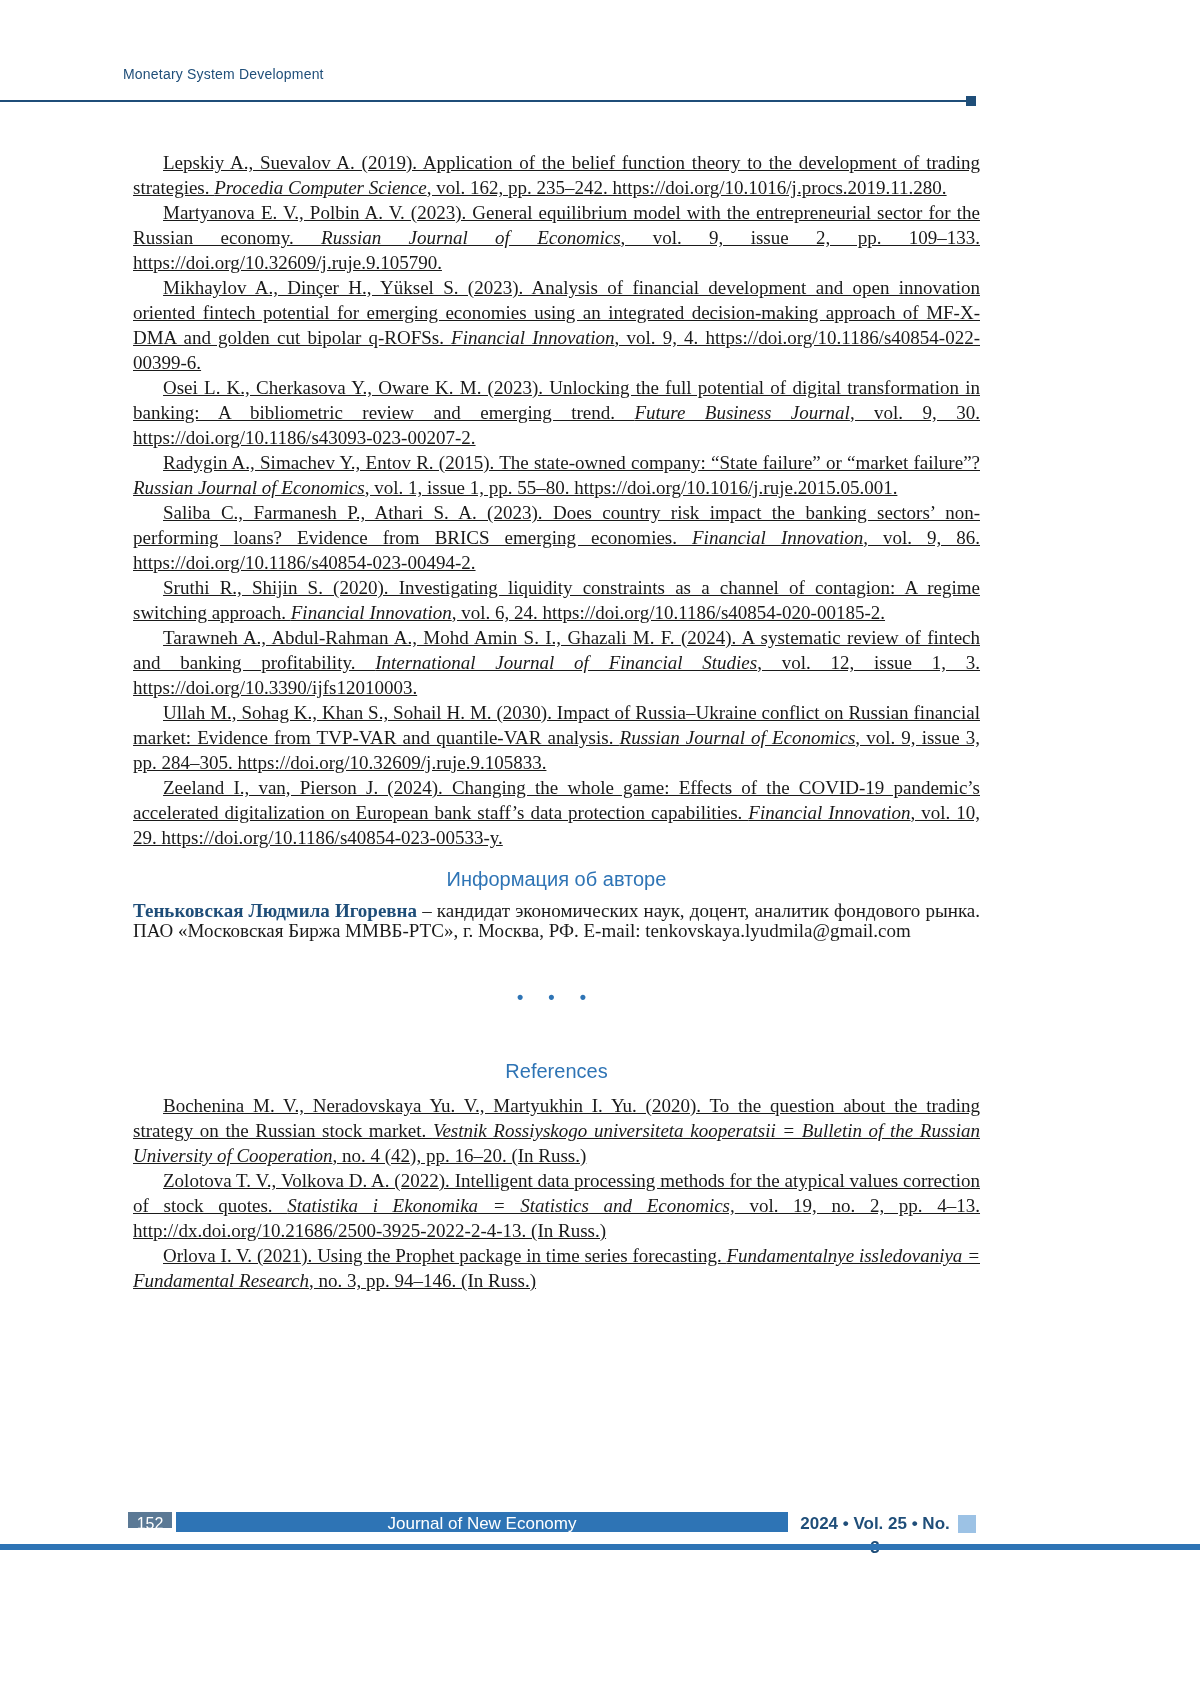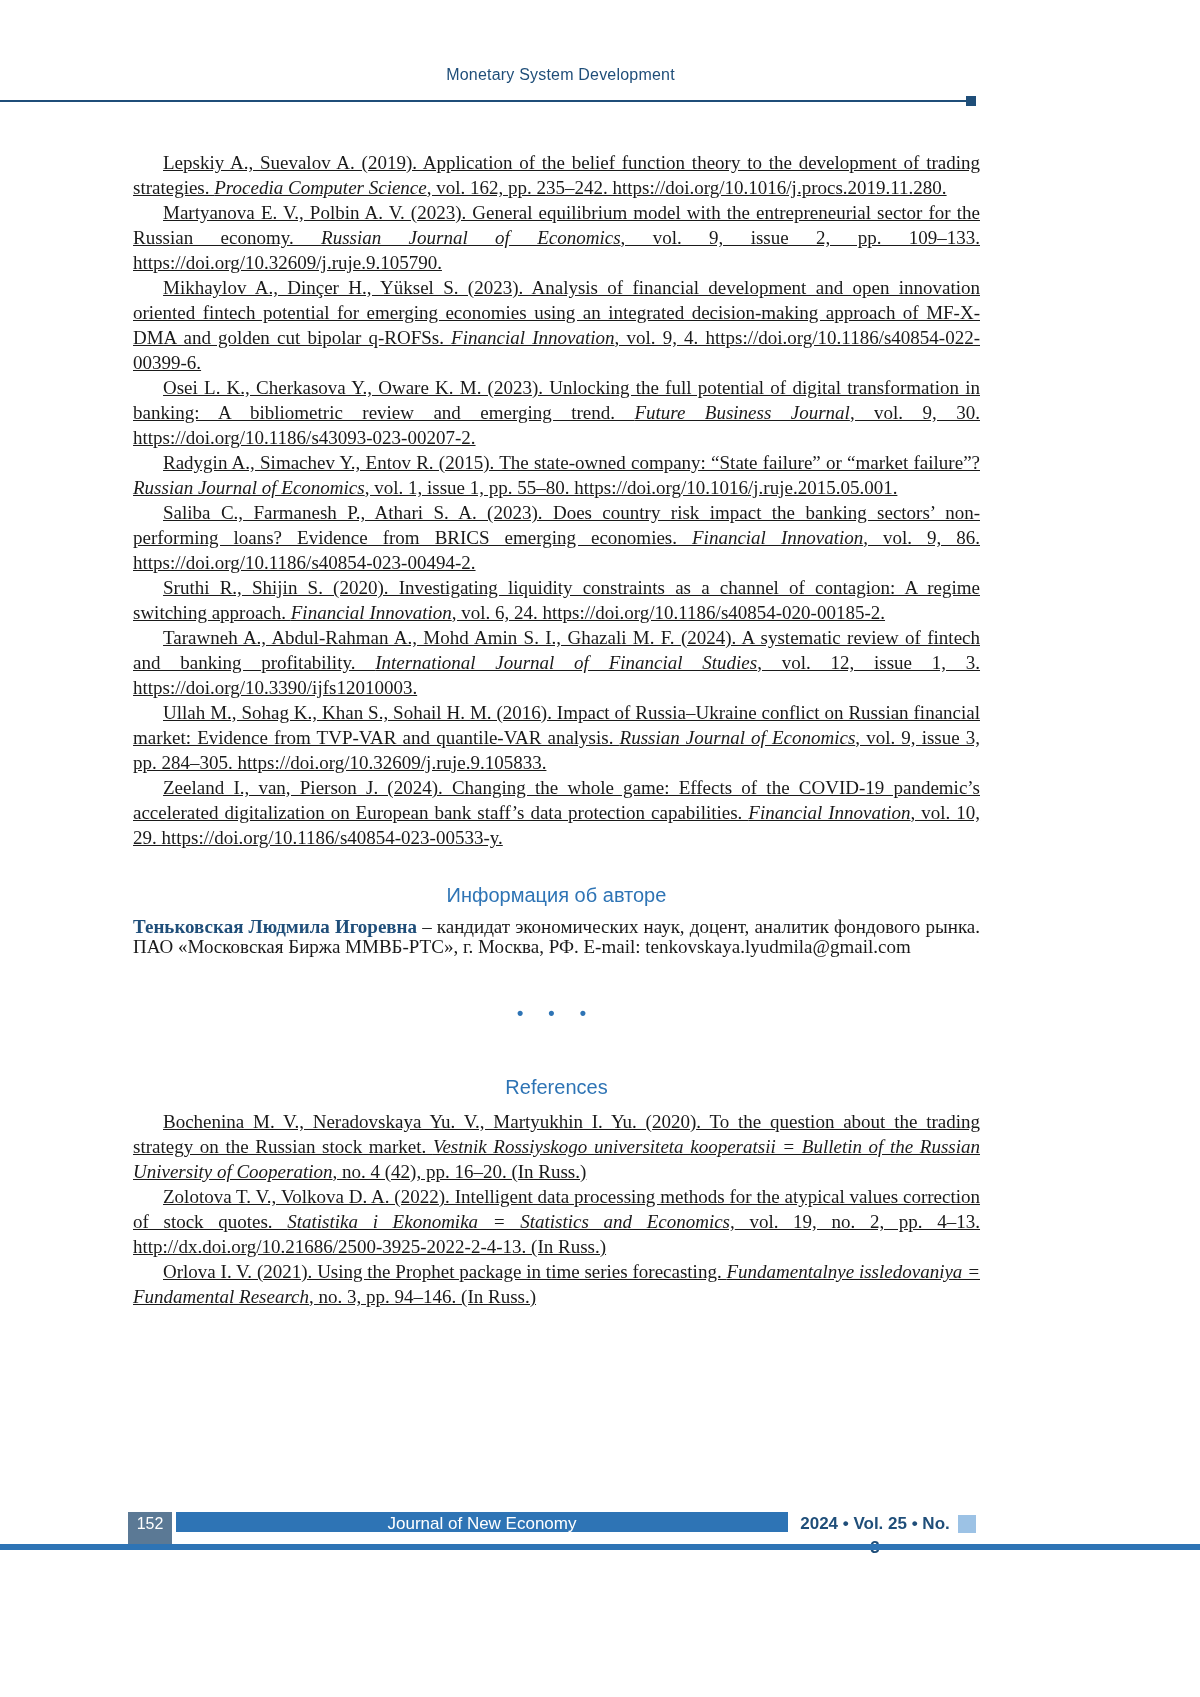--- a/index.html
+++ b/index.html
@@ -9,49 +9,49 @@
     --pagenum-bg:#5B7995;
     --text:#1A1A1A;
   }
   *{box-sizing:border-box;}
   html,body{margin:0;padding:0;background:#ffffff;}
   .page{
     position:relative;width:1200px;height:1697px;background:#fff;overflow:hidden;
     font-family:"Liberation Serif","DejaVu Serif",serif;color:var(--text);
   }
   .running-head{
-    position:absolute;top:66px;left:137px;width:847px;text-align:center;
-    font-family:"Liberation Sans",sans-serif;font-size:16px;color:var(--accent-dark);
+    position:absolute;top:66px;left:123px;width:847px;
+    font-family:"Liberation Sans",sans-serif;font-size:14px;color:var(--accent-dark);
     letter-spacing:.2px;
   }
   .header-rule{
     position:absolute;top:100px;left:0;width:976px;height:2px;background:var(--accent-dark);
   }
   .header-rule .rule-square{
     position:absolute;right:0;top:-4px;width:10px;height:10px;background:var(--accent-dark);display:block;
   }
   .content{position:absolute;top:150px;left:133px;width:847px;}
   p.ref{
     margin:0;font-size:19px;line-height:25px;text-align:justify;text-indent:30px;text-decoration:underline;
   }
   p.ref em{font-style:italic;}
   .section-heading{
     font-family:"Liberation Sans",sans-serif;font-size:20px;font-weight:400;
-    color:var(--accent-mid);text-align:center;margin:34px 0 10px;
+    color:var(--accent-mid);text-align:center;margin:18px 0 10px;
   }
   .author-para{margin:0;font-size:19px;line-height:20px;text-align:justify;}
   .b{font-weight:bold;}
   .accent{color:var(--accent-dark);}
   .separator{
     text-align:center;color:var(--accent-mid);font-size:18px;font-weight:bold;
     letter-spacing:10px;margin:46px 0 52px;font-family:"Liberation Sans",sans-serif;
   }
   .footer{position:absolute;left:0;top:1512px;width:1200px;height:24px;font-family:"Liberation Sans",sans-serif;}
   .page-num-box{
-    position:absolute;left:128px;top:0;width:44px;height:32px;background:var(--pagenum-bg);
+    position:absolute;left:128px;top:0;width:44px;height:16px;background:var(--pagenum-bg);
     color:#fff;font-size:16px;line-height:24px;text-align:center;
   }
   .journal-bar{
     position:absolute;left:176px;top:0;width:612px;height:20px;background:var(--accent-mid);
     color:#fff;font-size:17px;line-height:24px;text-align:center;
   }
   .issue-info{
     position:absolute;left:795px;top:0;width:160px;height:24px;color:var(--accent-dark);
     font-weight:bold;font-size:17px;line-height:24px;text-align:center;
   }
@@ -72,21 +72,21 @@
 
     <section class="refs">
         <p class="ref"><span>Lepskiy A., Suevalov A. (2019). Application of the belief function theory to the development of trading strategies. </span><em>Procedia Computer Science</em><span>, vol. 162, pp. 235–242. https://doi.org/10.1016/j.procs.2019.11.280.</span></p>
         <p class="ref"><span>Martyanova E. V., Polbin A. V. (2023). General equilibrium model with the entrepreneurial sector for the Russian economy. </span><em>Russian Journal of Economics</em><span>, vol. 9, issue 2, pp. 109–133. https://doi.org/10.32609/j.ruje.9.105790.</span></p>
         <p class="ref"><span>Mikhaylov A., Dinçer H., Yüksel S. (2023). Analysis of financial development and open innovation oriented fintech potential for emerging economies using an integrated decision-making approach of MF-X-DMA and golden cut bipolar q-ROFSs. </span><em>Financial Innovation</em><span>, vol. 9, 4. https://doi.org/10.1186/s40854-022-00399-6.</span></p>
         <p class="ref"><span>Osei L. K., Cherkasova Y., Oware K. M. (2023). Unlocking the full potential of digital transformation in banking: A bibliometric review and emerging trend. </span><em>Future Business Journal</em><span>, vol. 9, 30. https://doi.org/10.1186/s43093-023-00207-2.</span></p>
         <p class="ref"><span>Radygin A., Simachev Y., Entov R. (2015). The state-owned company: “State failure” or “market failure”? </span><em>Russian Journal of Economics</em><span>, vol. 1, issue 1, pp. 55–80. https://doi.org/10.1016/j.ruje.2015.05.001.</span></p>
         <p class="ref"><span>Saliba C., Farmanesh P., Athari S. A. (2023). Does country risk impact the banking sectors’ non-performing loans? Evidence from BRICS emerging economies. </span><em>Financial Innovation</em><span>, vol. 9, 86. https://doi.org/10.1186/s40854-023-00494-2.</span></p>
         <p class="ref"><span>Sruthi R., Shijin S. (2020). Investigating liquidity constraints as a channel of contagion: A regime switching approach. </span><em>Financial Innovation</em><span>, vol. 6, 24. https://doi.org/10.1186/s40854-020-00185-2.</span></p>
         <p class="ref"><span>Tarawneh A., Abdul-Rahman A., Mohd Amin S. I., Ghazali M. F. (2024). A systematic review of fintech and banking profitability. </span><em>International Journal of Financial Studies</em><span>, vol. 12, issue 1, 3. https://doi.org/10.3390/ijfs12010003.</span></p>
-        <p class="ref"><span>Ullah M., Sohag K., Khan S., Sohail H. M. (2016). Impact of Russia–Ukraine conflict on Russian financial market: Evidence from TVP-VAR and quantile-VAR analysis. </span><em>Russian Journal of Economics</em><span>, vol. 9, issue 3, pp. 284–305. https://doi.org/10.32609/j.ruje.9.105833.</span></p>
+        <p class="ref"><span>Ullah M., Sohag K., Khan S., Sohail H. M. (2030). Impact of Russia–Ukraine conflict on Russian financial market: Evidence from TVP-VAR and quantile-VAR analysis. </span><em>Russian Journal of Economics</em><span>, vol. 9, issue 3, pp. 284–305. https://doi.org/10.32609/j.ruje.9.105833.</span></p>
         <p class="ref"><span>Zeeland I., van, Pierson J. (2024). Changing the whole game: Effects of the COVID-19 pandemic’s accelerated digitalization on European bank staff’s data protection capabilities. </span><em>Financial Innovation</em><span>, vol. 10, 29. https://doi.org/10.1186/s40854-023-00533-y.</span></p>
       </section>
 
     <h2 class="section-heading">Информация об авторе</h2>
     <p class="author-para"><span class="b accent">Теньковская Людмила Игоревна</span><span> – кандидат экономических наук, доцент, аналитик фондового рынка. ПАО «Московская Биржа ММВБ-РТС», г. Москва, РФ. E-mail: tenkovskaya.lyudmila@gmail.com</span></p>
 
     <div class="separator">• • •</div>
 
     <h2 class="section-heading">References</h2>
     <section class="refs">

